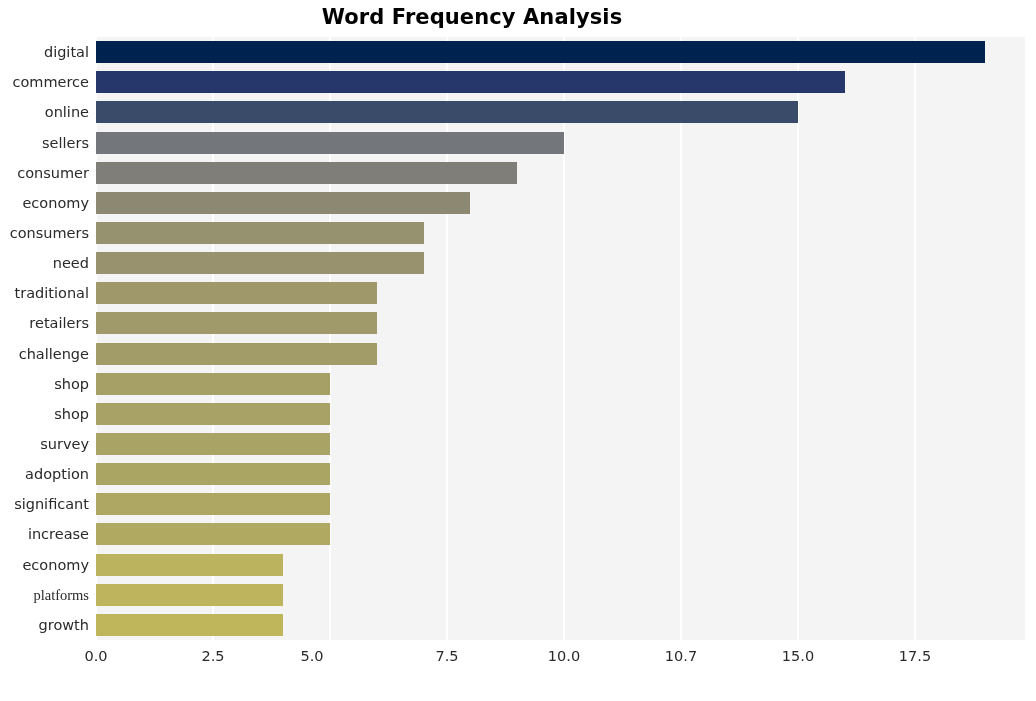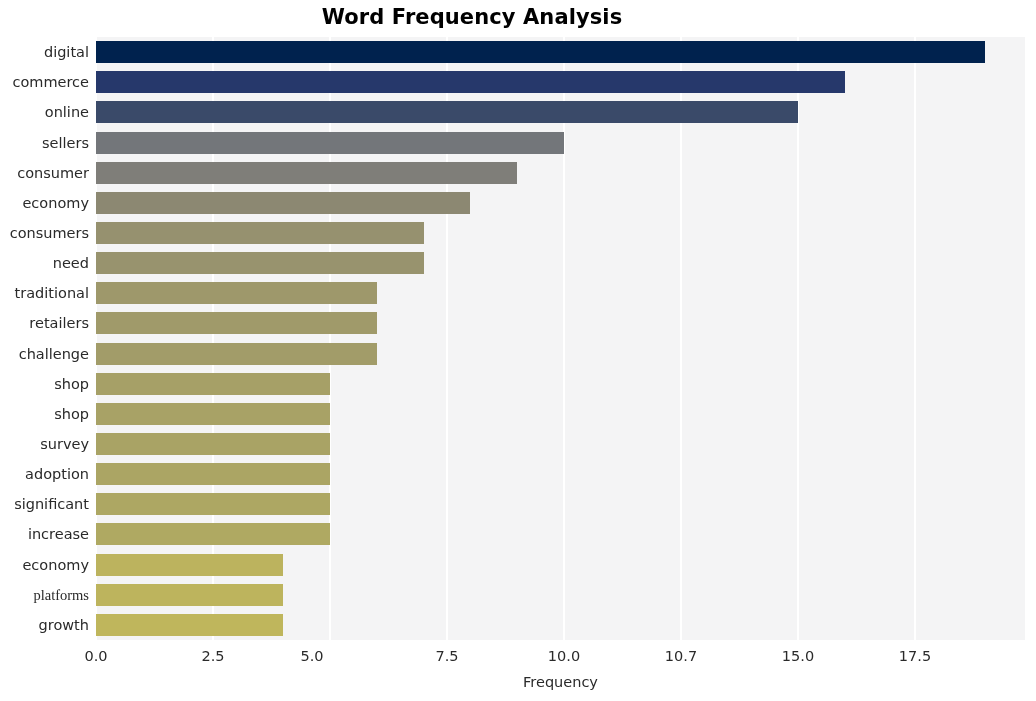--- a/index.html
+++ b/index.html
@@ -180,15 +180,14 @@
       <div class="x-tick-label" style="left: 96px;">0.0</div>
       <div class="x-tick-label" style="left: 213.003px;">2.5</div>
       <div class="x-tick-label" style="left: 312px;">5.0</div>
       <div class="x-tick-label" style="left: 447.008px;">7.5</div>
       <div class="x-tick-label" style="left: 564.01px;">10.0</div>
       <div class="x-tick-label" style="left: 681.013px;">10.7</div>
       <div class="x-tick-label" style="left: 798.015px;">15.0</div>
       <div class="x-tick-label" style="left: 915.018px;">17.5</div>
     </div>
 
-  <div id="x-axis-title">Frequency</div>
 
 </div>
 
 </body></html>

